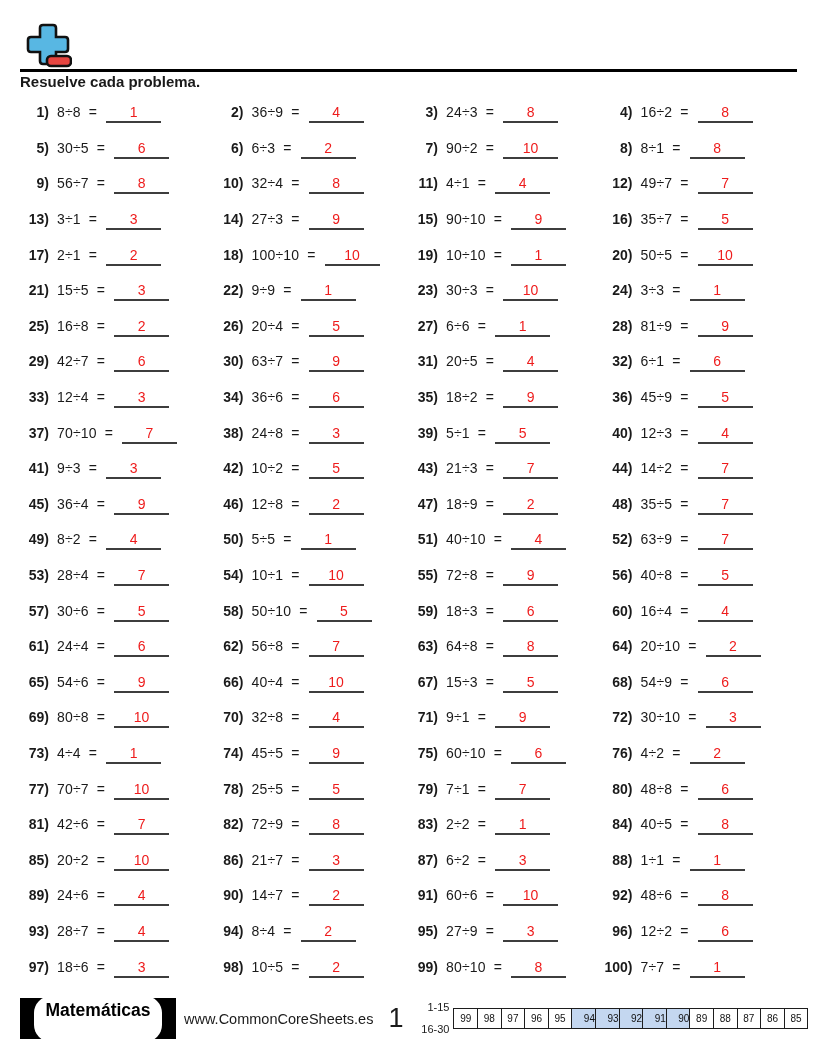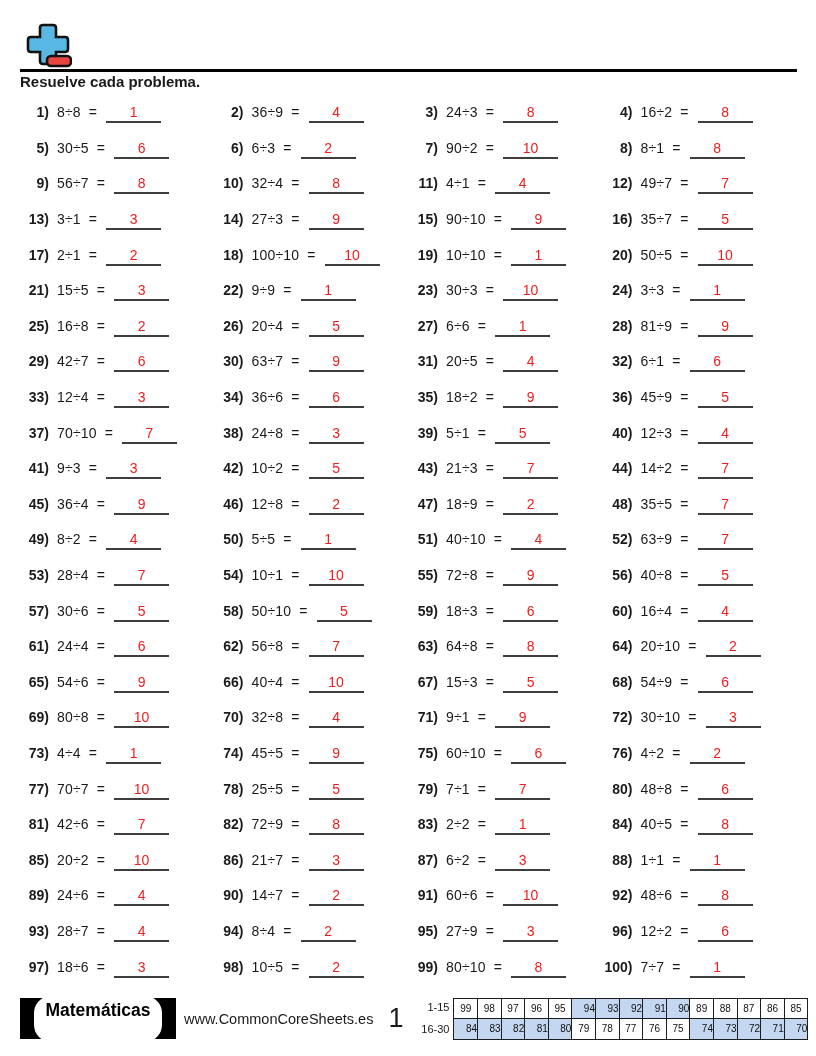--- a/index.html
+++ b/index.html
@@ -680,34 +680,17 @@
             <td class="score-cell hl">93</td>
             <td class="score-cell hl">92</td>
             <td class="score-cell hl">91</td>
             <td class="score-cell hl">90</td>
             <td class="score-cell">89</td>
             <td class="score-cell">88</td>
             <td class="score-cell">87</td>
             <td class="score-cell">86</td>
             <td class="score-cell">85</td>
           </tr>
-          <tr>
-            <td class="score-cell hl">84</td>
-            <td class="score-cell hl">83</td>
-            <td class="score-cell hl">82</td>
-            <td class="score-cell hl">81</td>
-            <td class="score-cell hl">80</td>
-            <td class="score-cell">79</td>
-            <td class="score-cell">78</td>
-            <td class="score-cell">77</td>
-            <td class="score-cell">76</td>
-            <td class="score-cell">75</td>
-            <td class="score-cell hl">74</td>
-            <td class="score-cell hl">73</td>
-            <td class="score-cell hl">72</td>
-            <td class="score-cell hl">71</td>
-            <td class="score-cell hl">70</td>
-          </tr>
         </tbody>
     </table>
   </div>
 
 </div>
 
 </body></html>

